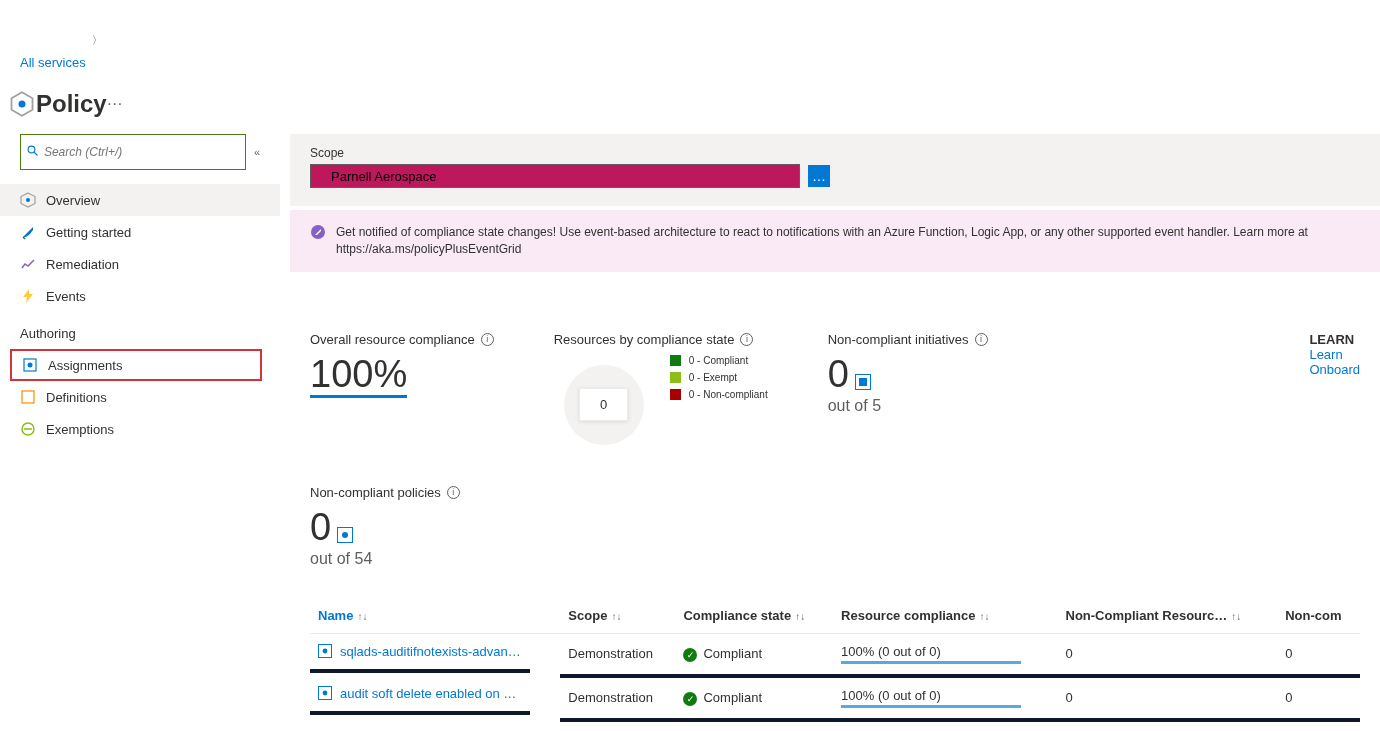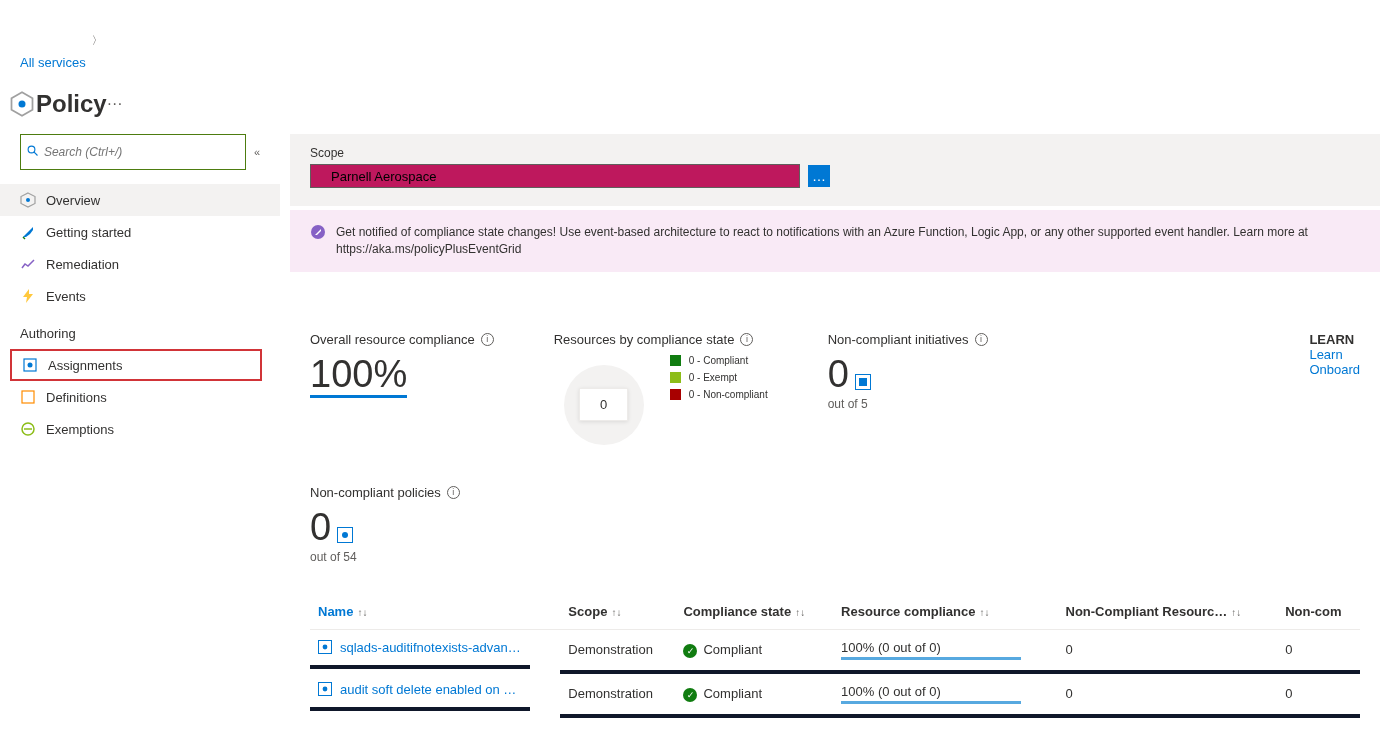--- a/index.html
+++ b/index.html
@@ -32,21 +32,21 @@
     .scope-btn { background: #0078d4; color: #fff; border: none; width: 22px; height: 22px; display: flex; align-items: center; justify-content: center; cursor: pointer; font-size: 14px; }
     .notification { background: #f9eaf6; padding: 14px 20px; display: flex; align-items: flex-start; gap: 10px; margin-top: 4px; font-size: 12px; color: #323130; }
     .notification-icon { width: 16px; height: 16px; flex-shrink: 0; }
     .notification-text { line-height: 1.4; }
     .cards-row { display: flex; gap: 60px; padding: 60px 20px 20px; flex-wrap: nowrap; }
     .card { min-width: 0; }
     .card-head { display: flex; align-items: center; gap: 6px; font-size: 13px; color: #323130; margin-bottom: 8px; white-space: nowrap; }
     .info-icon { width: 13px; height: 13px; border: 1px solid #605e5c; border-radius: 50%; display: inline-flex; align-items: center; justify-content: center; font-size: 9px; color: #605e5c; cursor: pointer; }
     .big-num { font-size: 38px; font-weight: 300; color: #323130; line-height: 1; }
     .underline-blue { border-bottom: 3px solid #0078d4; padding-bottom: 2px; display: inline-block; }
-    .sub-text { font-size: 12px; color: #605e5c; margin-top: 4px; }
+    .sub-text { font-size: 16px; color: #605e5c; margin-top: 4px; }
     .legend-item { display: flex; align-items: center; gap: 8px; font-size: 10px; margin-bottom: 6px; }
     .legend-sq { width: 11px; height: 11px; }
     .compliance-chart { display: flex; gap: 16px; align-items: flex-start; }
     .donut-box { position: relative; width: 100px; height: 100px; display: flex; align-items: center; justify-content: center; }
     .donut-overlay { position: absolute; background: #fff; border: 1px solid #edebe9; padding: 8px 20px; font-size: 13px; box-shadow: 0 1px 4px rgba(0,0,0,.1); }
     .policies-row { padding: 10px 20px 30px; }
     .big-num-row { display: flex; align-items: baseline; gap: 6px; }
     .little-icon { width: 16px; height: 16px; border: 1px solid #0078d4; display: inline-flex; align-items: center; justify-content: center; }
     .table-wrapper { padding: 0 20px; overflow-x: auto; }
     table { width: 100%; border-collapse: collapse; font-size: 13px; min-width: 1050px; }

